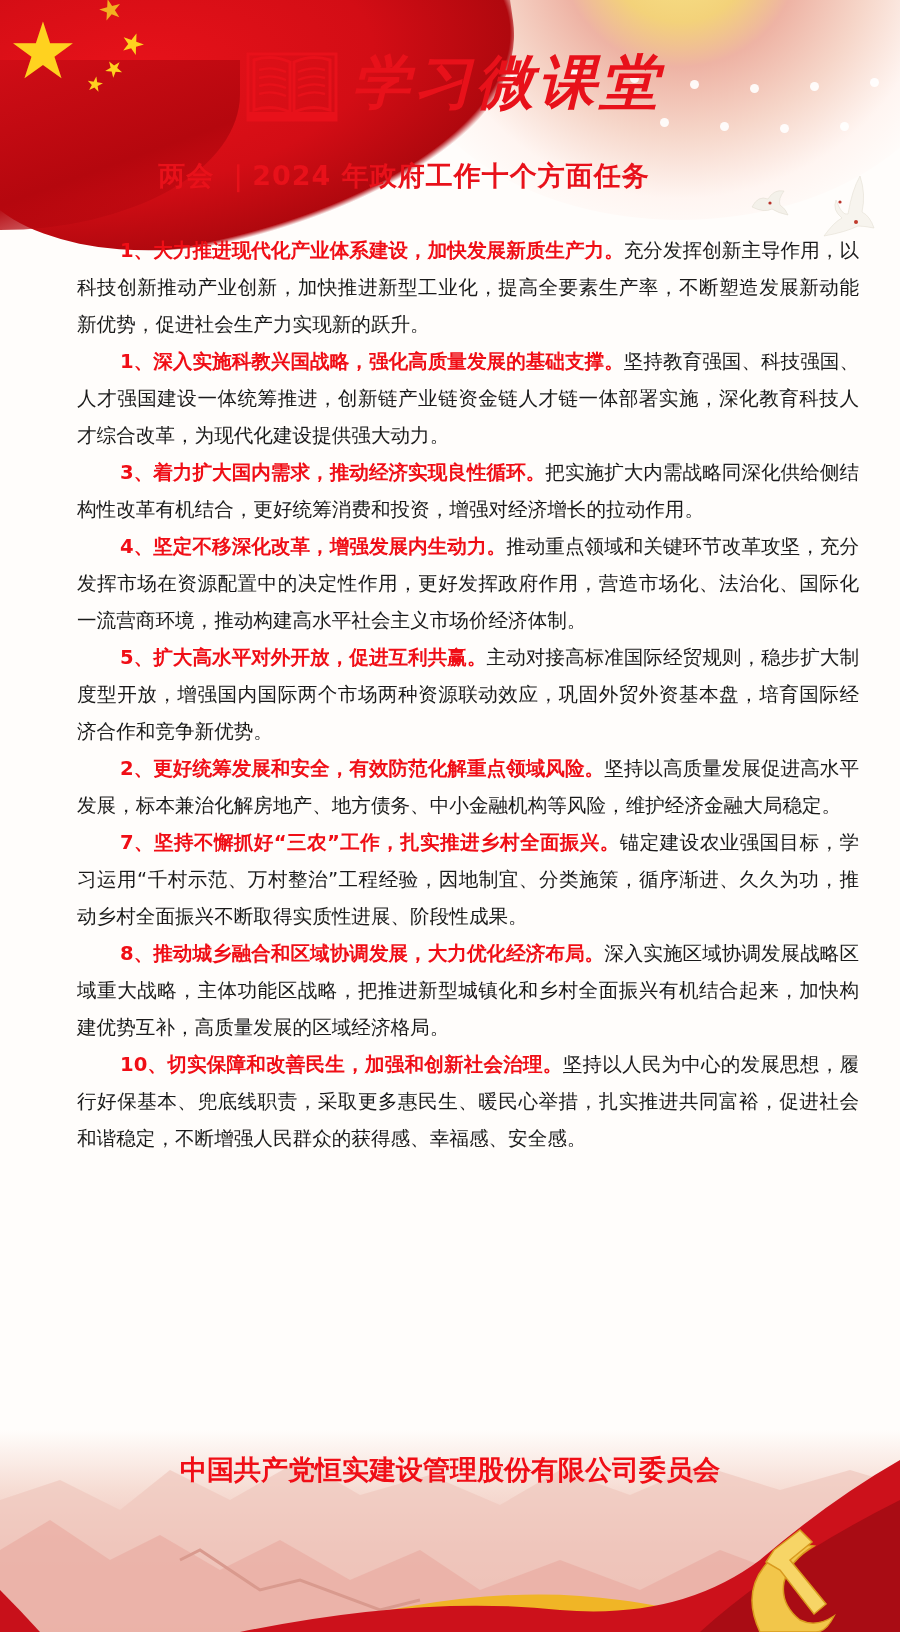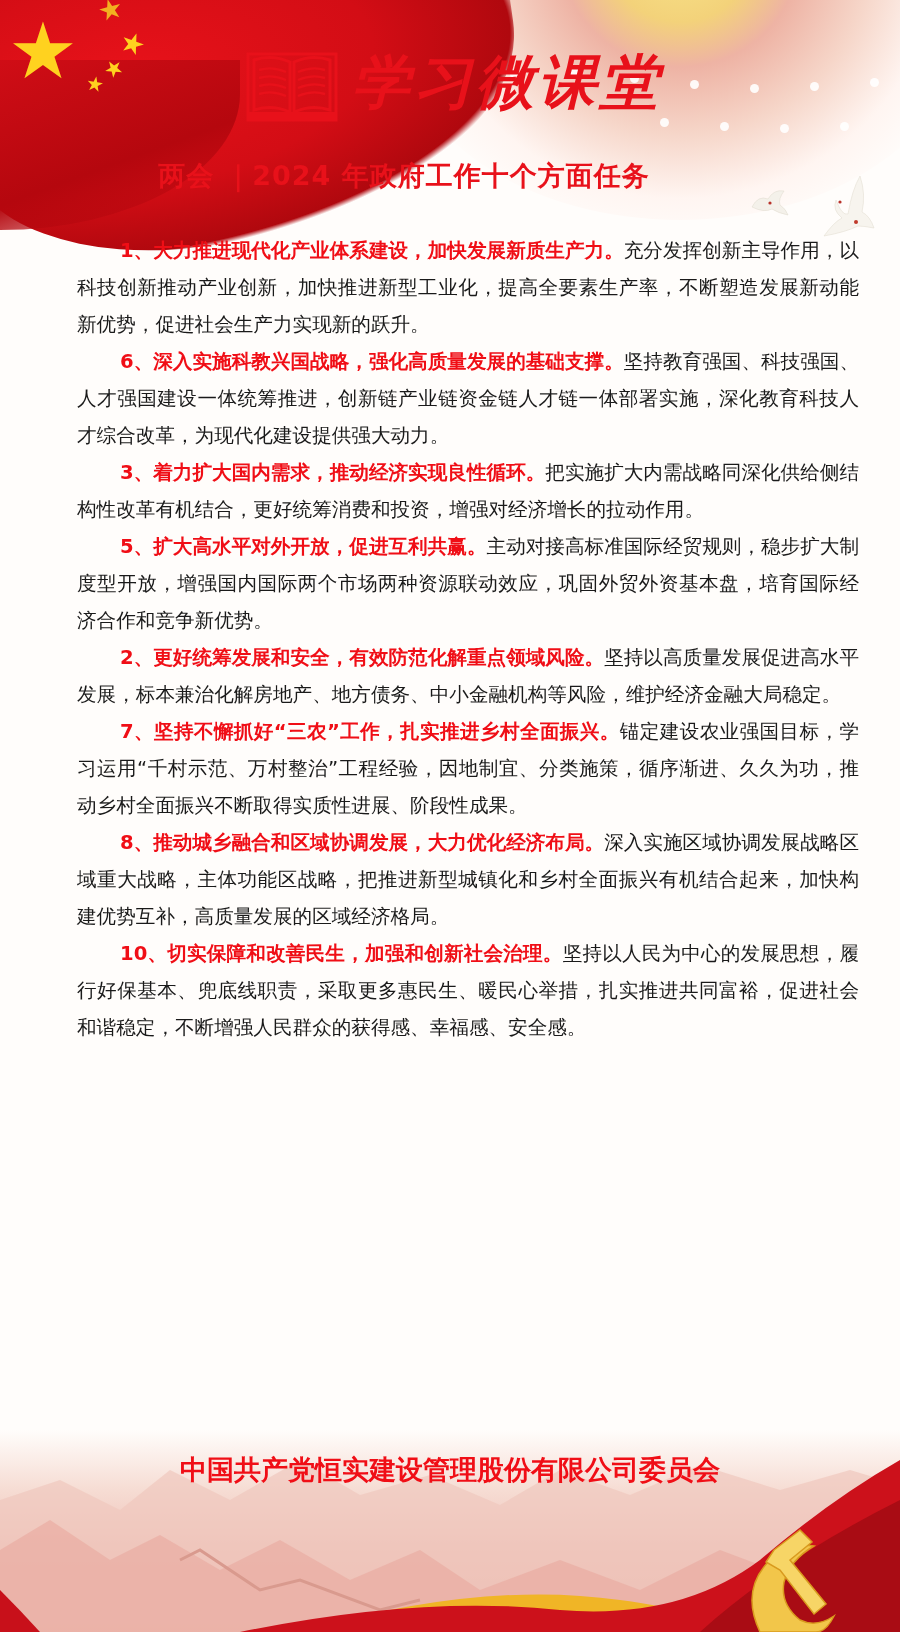--- a/index.html
+++ b/index.html
@@ -124,22 +124,23 @@
       </g>
       <rect x="2" y="62" width="88" height="8" fill="#e8111a"></rect>
     </svg>
     <span class="logo-text">学习微课堂</span>
   </div>
 
   <div class="subtitle">两会 ｜2024 年政府工作十个方面任务</div>
 
   <div class="content">
     <p class="item"><span class="head">1、大力推进现代化产业体系建设，加快发展新质生产力。</span><span>充分发挥创新主导作用，以科技创新推动产业创新，加快推进新型工业化，提高全要素生产率，不断塑造发展新动能新优势，促进社会生产力实现新的跃升。</span></p>
-    <p class="item"><span class="head">6、深入实施科教兴国战略，强化高质量发展的基础支撑。</span><span>坚持教育强国、科技强国、人才强国建设一体统筹推进，创新链产业链资金链人才链一体部署实施，深化教育科技人才综合改革，为现代化建设提供强大动力。</span></p>
+    <p class="item"><span class="head">1、深入实施科教兴国战略，强化高质量发展的基础支撑。</span><span>坚持教育强国、科技强国、人才强国建设一体统筹推进，创新链产业链资金链人才链一体部署实施，深化教育科技人才综合改革，为现代化建设提供强大动力。</span></p>
     <p class="item"><span class="head">3、着力扩大国内需求，推动经济实现良性循环。</span><span>把实施扩大内需战略同深化供给侧结构性改革有机结合，更好统筹消费和投资，增强对经济增长的拉动作用。</span></p>
+    <p class="item"><span class="head">4、坚定不移深化改革，增强发展内生动力。</span><span>推动重点领域和关键环节改革攻坚，充分发挥市场在资源配置中的决定性作用，更好发挥政府作用，营造市场化、法治化、国际化一流营商环境，推动构建高水平社会主义市场价经济体制。</span></p>
     <p class="item"><span class="head">5、扩大高水平对外开放，促进互利共赢。</span><span>主动对接高标准国际经贸规则，稳步扩大制度型开放，增强国内国际两个市场两种资源联动效应，巩固外贸外资基本盘，培育国际经济合作和竞争新优势。</span></p>
     <p class="item"><span class="head">2、更好统筹发展和安全，有效防范化解重点领域风险。</span><span>坚持以高质量发展促进高水平发展，标本兼治化解房地产、地方债务、中小金融机构等风险，维护经济金融大局稳定。</span></p>
     <p class="item"><span class="head">7、坚持不懈抓好“三农”工作，扎实推进乡村全面振兴。</span><span>锚定建设农业强国目标，学习运用“千村示范、万村整治”工程经验，因地制宜、分类施策，循序渐进、久久为功，推动乡村全面振兴不断取得实质性进展、阶段性成果。</span></p>
     <p class="item"><span class="head">8、推动城乡融合和区域协调发展，大力优化经济布局。</span><span>深入实施区域协调发展战略区域重大战略，主体功能区战略，把推进新型城镇化和乡村全面振兴有机结合起来，加快构建优势互补，高质量发展的区域经济格局。</span></p>
     <p class="item"><span class="head">10、切实保障和改善民生，加强和创新社会治理。</span><span>坚持以人民为中心的发展思想，履行好保基本、兜底线职责，采取更多惠民生、暖民心举措，扎实推进共同富裕，促进社会和谐稳定，不断增强人民群众的获得感、幸福感、安全感。</span></p>
   </div>
 
   <div class="footer-bg"></div>
   <svg class="mountains" viewBox="0 0 900 192" preserveAspectRatio="none">
     <path d="M0 60 L60 40 L120 70 L170 30 L230 60 L300 20 L360 55 L430 35 L500 65 L560 30 L630 55 L700 25 L780 50 L850 30 L900 45 L900 192 L0 192Z" fill="#f0c7bd" opacity="0.7"></path>

